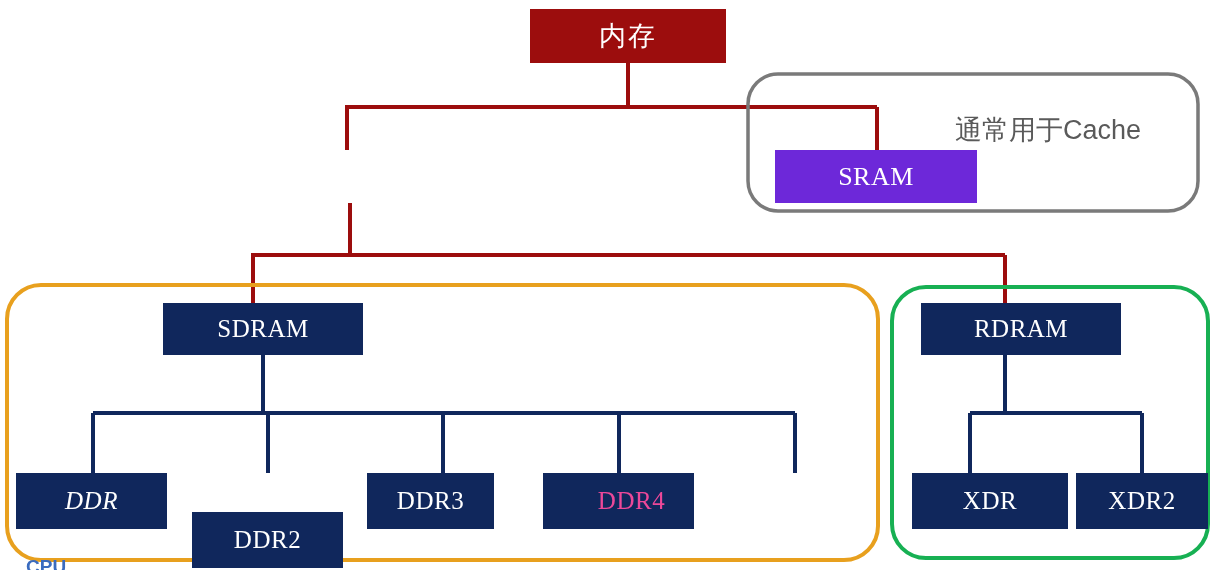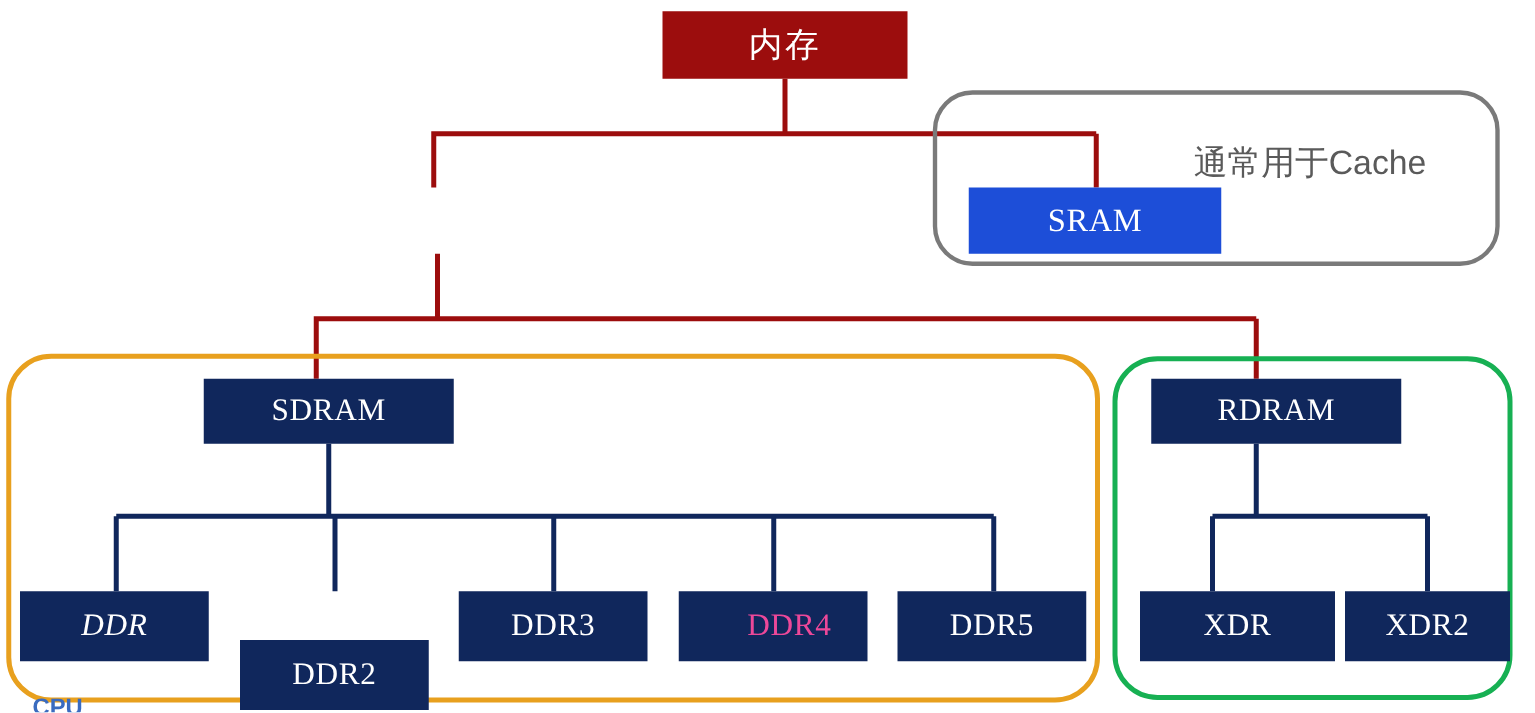--- a/index.html
+++ b/index.html
@@ -77,35 +77,34 @@
       <rect x="7" y="285" width="871" height="275" rx="34" ry="34" fill="none" stroke="#e8a01e" stroke-width="4"></rect>
       <rect x="892" y="287" width="316" height="271" rx="34" ry="34" fill="none" stroke="#17b053" stroke-width="4"></rect>
       <rect x="748" y="74" width="450" height="137" rx="30" ry="30" fill="none" stroke="#7a7a7a" stroke-width="3.5"></rect>
     </svg>
 
   <div class="group-label" id="cache-group-label" style="left: 955px; top: 112px; font-size: 27px; color: rgb(90, 90, 90);">通常用于Cache</div>
 
   <div class="node red cjk" id="node-root" style="left: 530px; top: 9px; width: 196px; height: 54px; font-size: 27px; background: rgb(156, 13, 13); color: rgb(255, 255, 255);">内存</div>
 
 
-  <div class="node red" id="node-sram" style="left: 775px; top: 150px; width: 202px; height: 53px; font-size: 26px; background: #1d4ed8; color: rgb(255, 255, 255);">SRAM</div>
+  <div class="node red" id="node-sram" style="left: 775px; top: 150px; width: 202px; height: 53px; font-size: 26px; background: #6d28d9; color: rgb(255, 255, 255);">SRAM</div>
 
   <div class="node navy" id="node-sdram" style="left: 163px; top: 303px; width: 200px; height: 52px; font-size: 25px; background: rgb(16, 39, 92); color: rgb(255, 255, 255);">SDRAM</div>
 
   <div class="node navy" id="node-rdram" style="left: 905px; top: 303px; width: 200px; height: 52px; font-size: 25px; background: rgb(16, 39, 92); color: rgb(255, 255, 255); margin-left: 16px;">RDRAM</div>
 
   <div class="node navy" id="node-ddr" style="left: 16px; top: 473px; width: 151px; height: 56px; font-size: 25px; background: rgb(16, 39, 92); color: rgb(255, 255, 255); font-style: italic;">DDR</div>
 
   <div class="node navy" id="node-ddr2" style="left: 192px; top: 473px; width: 151px; height: 56px; font-size: 25px; background: rgb(16, 39, 92); color: rgb(255, 255, 255); margin-top: 39px;">DDR2</div>
 
-  <div class="node navy" id="node-ddr3" style="left: 367px; top: 473px; width: 151px; height: 56px; font-size: 25px; background: rgb(16, 39, 92); color: rgb(255, 255, 255);">DDR3</div>
+  <div class="node navy" id="node-ddr3" style="left: 367px; top: 473px; width: 127px; height: 56px; font-size: 25px; background: rgb(16, 39, 92); color: rgb(255, 255, 255);">DDR3</div>
 
   <div class="node navy" id="node-ddr4" style="left: 543px; top: 473px; width: 151px; height: 56px; font-size: 25px; background: rgb(16, 39, 92); color: #ec4899; padding-left: 26px;">DDR4</div>
 
-  <div class="node navy" id="node-ddr5" style="left: 718px; top: 473px; width: 151px; height: 56px; font-size: 25px; background: rgb(16, 39, 92); color: rgb(255, 255, 255);">DDR5</div>
 
   <div class="node navy" id="node-xdr" style="left: 912px; top: 473px; width: 156px; height: 56px; font-size: 25px; background: rgb(16, 39, 92); color: rgb(255, 255, 255);">XDR</div>
 
   <div class="node navy" id="node-xdr2" style="left: 1076px; top: 473px; width: 132px; height: 56px; font-size: 25px; background: rgb(16, 39, 92); color: rgb(255, 255, 255);">XDR2</div>
 
   <div class="corner-label" id="corner-label" style="left: 26px; top: 556px; font-size: 19px; color: rgb(58, 107, 191);">CPU</div>
 
 </div>
 
 </body></html>

